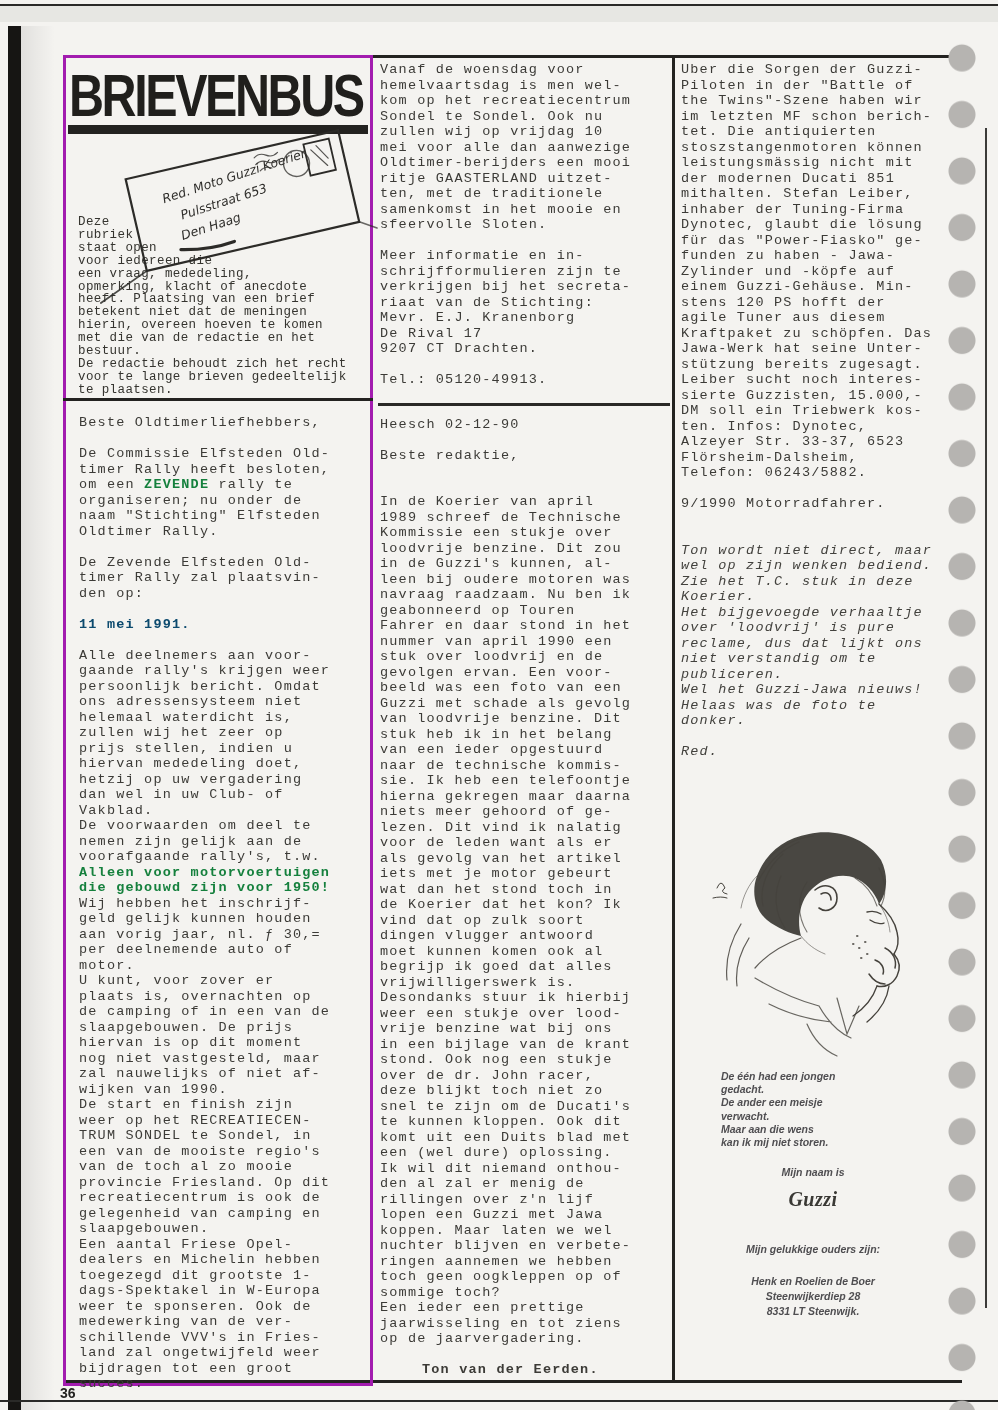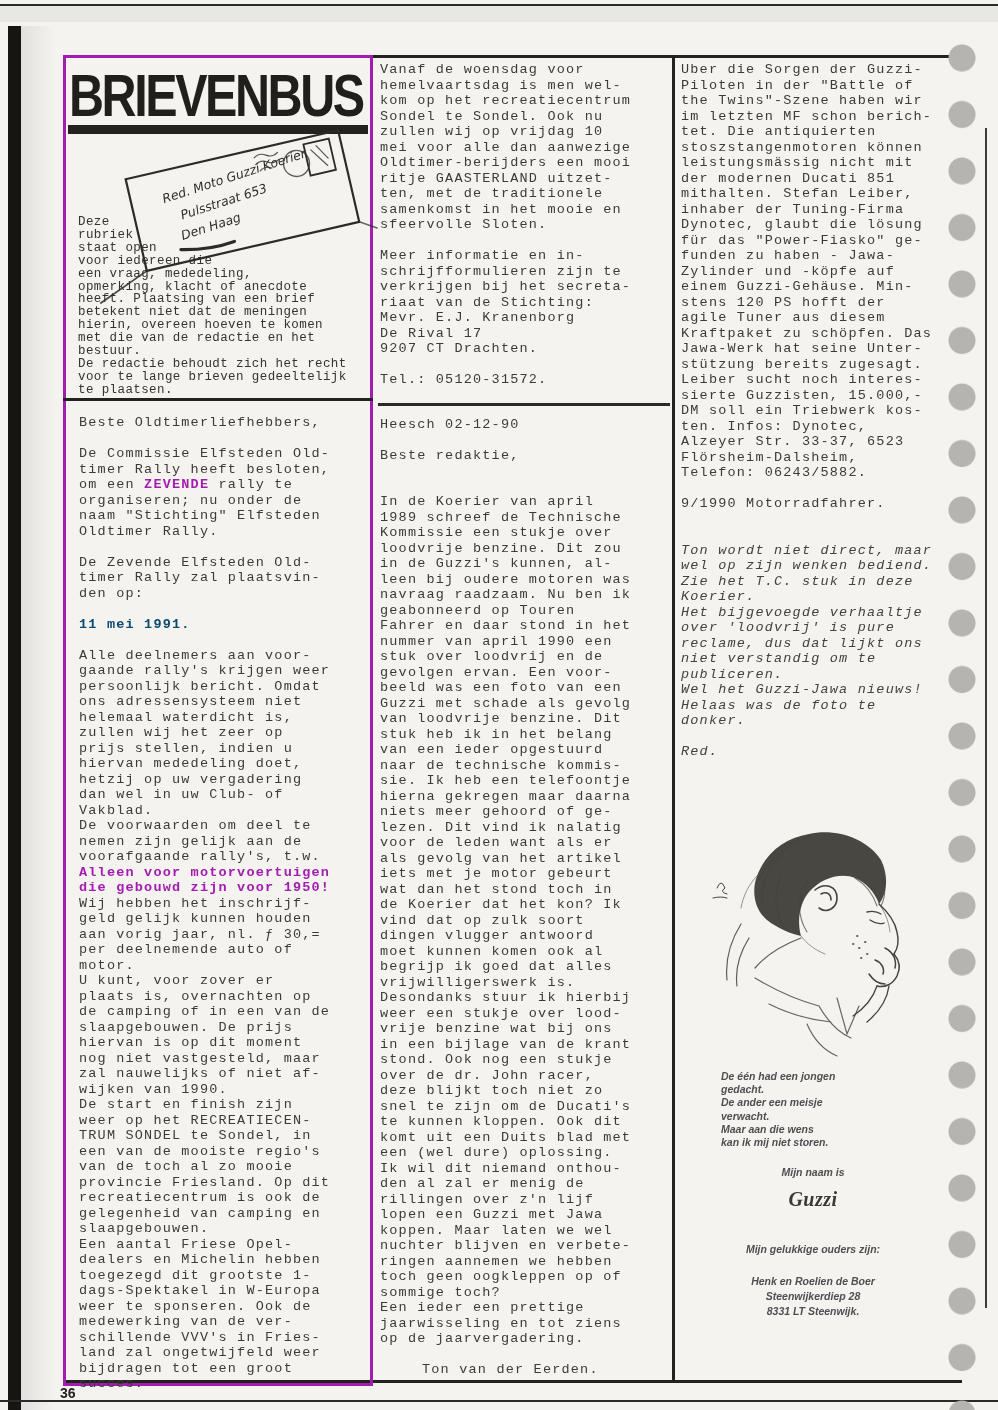--- a/index.html
+++ b/index.html
@@ -30,26 +30,26 @@
   .envelope-svg{position:absolute;top:58px;left:48px;width:258px;height:165px;overflow:visible;z-index:2;}
   .intro{position:absolute;top:158px;left:12px;width:288px;font-size:12.5px;line-height:12.9px;
          letter-spacing:.4px;color:#35342f;white-space:pre-line;z-index:1;}
   .box-divider{position:absolute;top:340px;left:-3px;right:-3px;height:3px;background:#232220;}
   .left-letter{position:absolute;top:357px;left:13px;width:289px;}
   
   .t{font-size:13.5px;line-height:15.5px;letter-spacing:1.2px;color:#3c3b37;
      white-space:pre-line;margin:0;}
   .gap{margin-top:15.5px;}
   .gap2{margin-top:31px;}
-  .t b,.t strong{font-weight:700;color:#a21caf;}
+  .t b,.t strong{font-weight:700;color:#15803d;}
   .boldline{font-weight:700;color:#0c4a6e;}
   
   .midcol{position:absolute;left:380px;top:62px;width:290px;}
   .mid-rule{height:3px;background:#2a2927;margin:15px 0 11px -2px;border:0;}
-  .sig{padding-left:42px;}
+  .sig{padding-left:42px;font-weight:bold;}
   
   .rightcol{position:absolute;left:681px;top:62px;width:283px;height:1340px;}
   .r-head{font-weight:700;color:#23221e;letter-spacing:1.5px;line-height:19px;margin-bottom:14px;}
   .italic{font-style:italic;color:#43423e;}
   .sketch{position:absolute;top:766px;left:8px;width:255px;height:238px;}
   .announce{position:absolute;top:1008px;left:22px;width:220px;
             font-family:"Liberation Sans",sans-serif;}
   .ann{font-style:italic;font-weight:700;font-size:10.5px;line-height:13.2px;color:#4f4e51;
        white-space:pre-line;margin:0;}
   .ann-poem{text-align:left;padding-left:18px;}
@@ -195,21 +195,21 @@
 ten, met de traditionele
 samenkomst in het mooie en
 sfeervolle Sloten.</p>
     <p class="t gap">Meer informatie en in-
 schrijfformulieren zijn te
 verkrijgen bij het secreta-
 riaat van de Stichting:
 Mevr. E.J. Kranenborg
 De Rival 17
 9207 CT Drachten.</p>
-    <p class="t gap">Tel.: 05120-31572.</p>
+    <p class="t gap">Tel.: 05120-49913.</p>
     <div class="mid-rule"></div>
     <div>
       <p class="t">Heesch 02-12-90</p>
       <p class="t gap">Beste redaktie,</p>
       <p class="t gap2">In de Koerier van april
 1989 schreef de Technische
 Kommissie een stukje over
 loodvrije benzine. Dit zou
 in de Guzzi's kunnen, al-
 leen bij oudere motoren was

